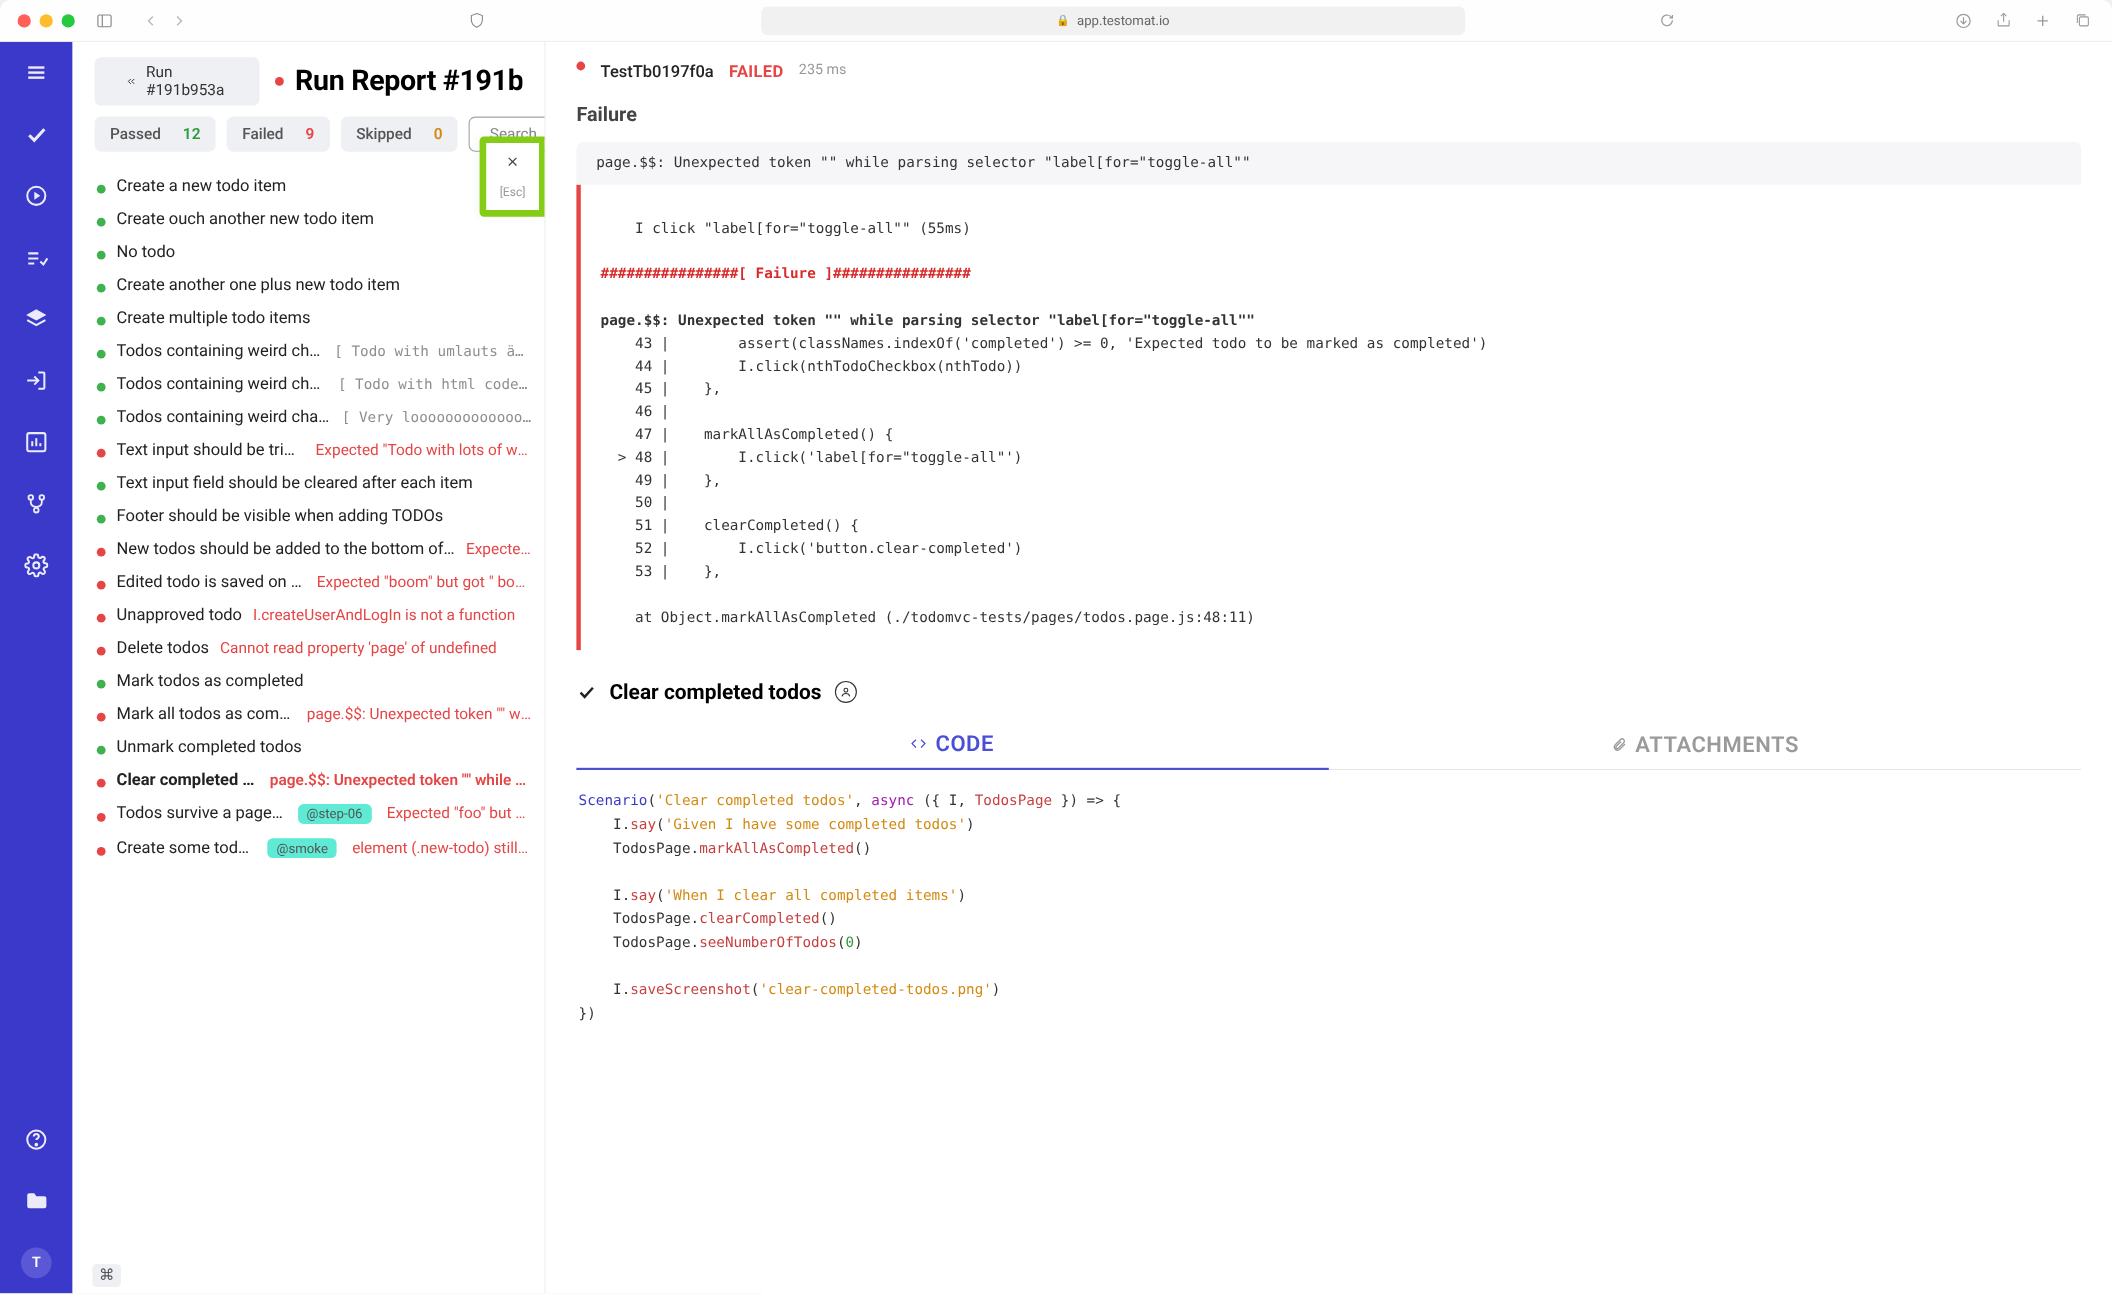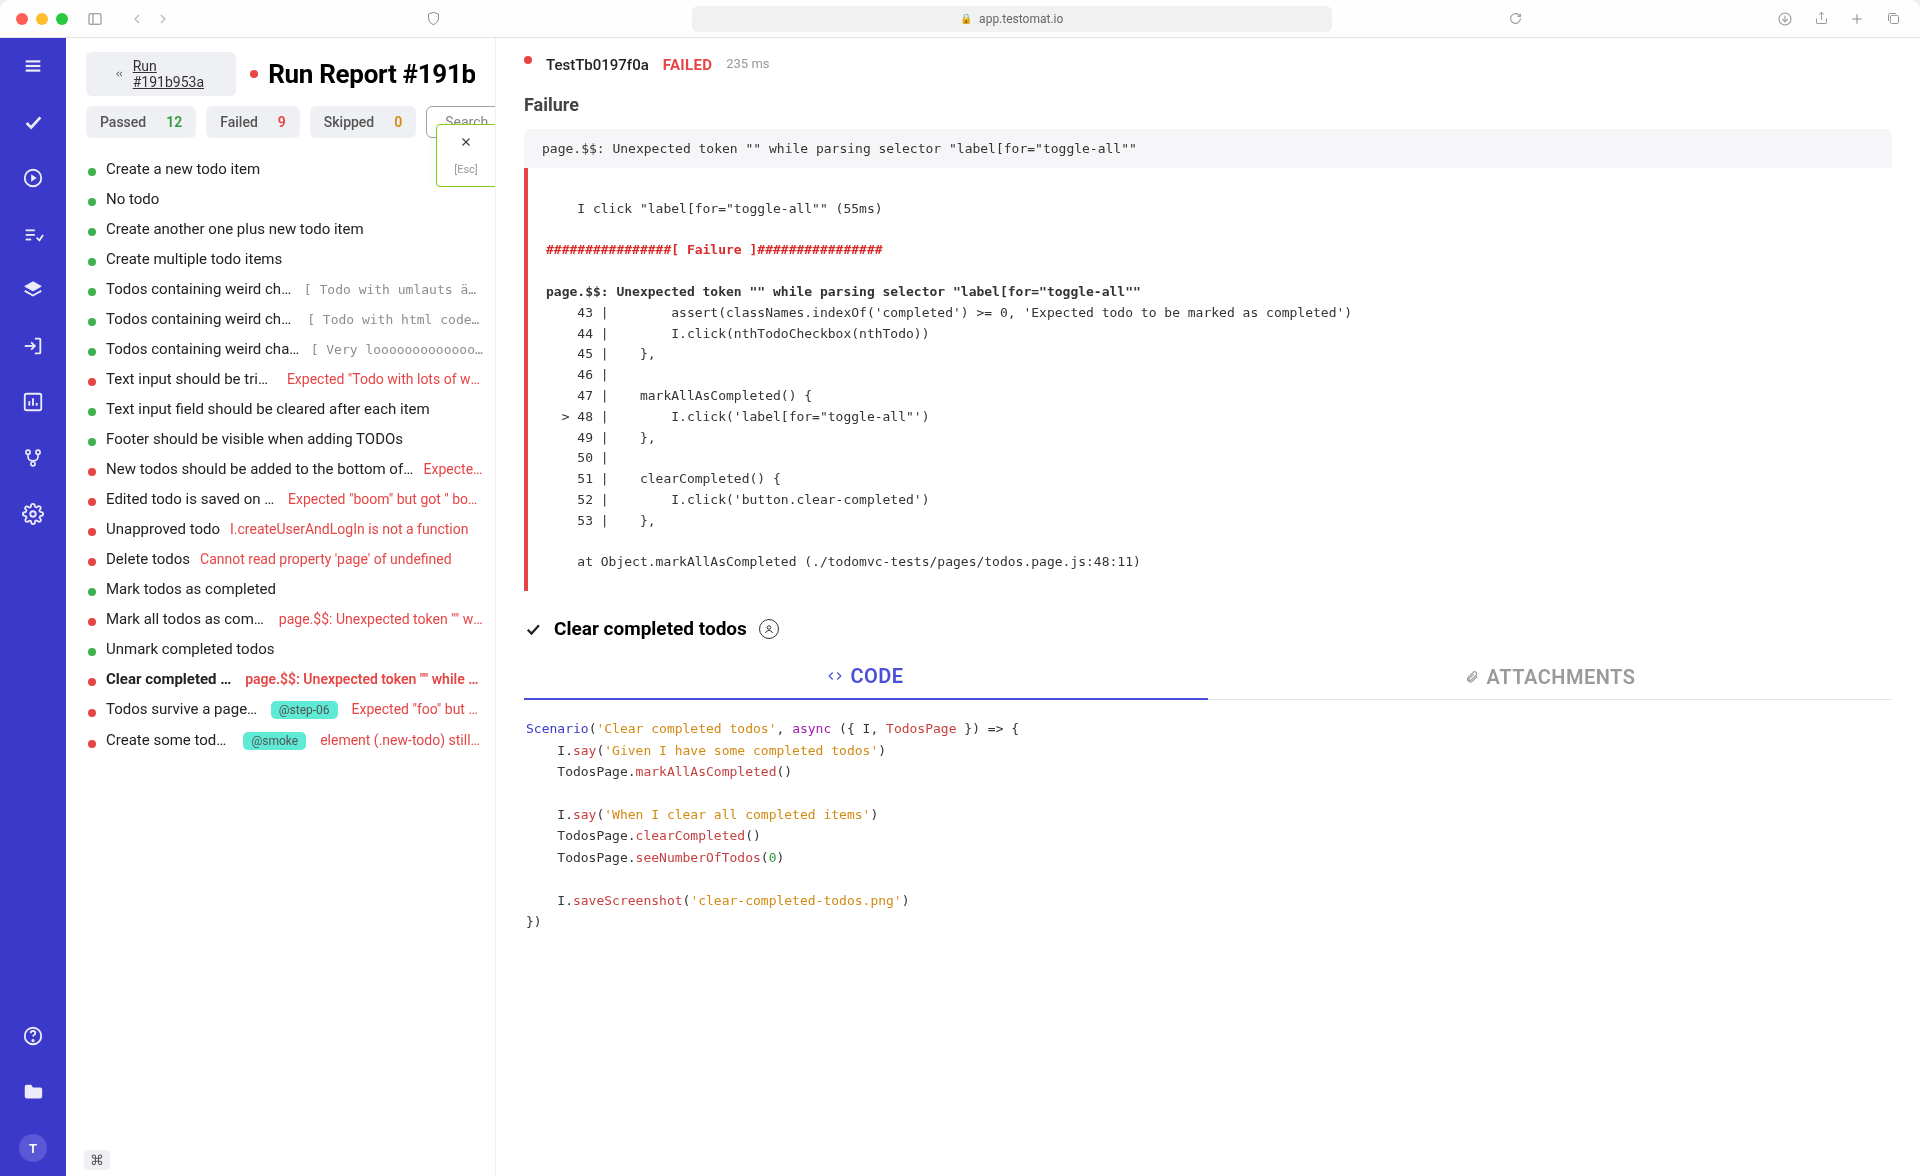--- a/index.html
+++ b/index.html
@@ -46,21 +46,21 @@
   .panel-list {
     width: 430px;
     border-right: 1px solid #eee;
     display:flex; flex-direction:column;
     overflow:hidden;
     background: #fff;
     position:relative;
   }
   .panel-list-header { padding: 14px 20px 0 20px; }
   .header-row { display:flex; align-items:center; gap: 14px; margin-bottom: 10px; }
-  .back-chip { background:#eef0f3; border-radius:6px; padding:6px 28px; font-size:14px; color:#333; display:flex; gap:8px; align-items:center; cursor:pointer;text-decoration:underline; }
+  .back-chip { background:#eef0f3; border-radius:6px; padding:6px 28px; font-size:14px; color:#333; display:flex; gap:8px; align-items:center; cursor:pointer; }
   .back-chip svg { width:14px; height:14px; }
   .report-title { font-size: 26px; font-weight:700; letter-spacing:-0.3px; display:flex; align-items:center; gap:10px; white-space:nowrap; overflow:hidden; }
   .status-dot { width:8px; height:8px; border-radius:50%; display:inline-block; flex-shrink:0; }
   .dot-red { background:#e64545; }
   .dot-green { background:#3fb24f; }
 
   .filters-row { display:flex; gap: 10px; align-items:center; margin-top: 6px; margin-bottom: 12px; }
   .filter-chip { background:#eef0f3; border-radius:6px; padding:8px 14px; font-size:14px; color:#555; font-weight:500; cursor:pointer; white-space:nowrap; }
   .filter-chip .num { margin-left:20px; }
   .num.green { color:#2d9b3b; font-weight:600; }
@@ -75,21 +75,21 @@
   .test-item .err { color:#e64545; font-size:14px; white-space:nowrap; overflow:hidden; text-overflow:ellipsis; }
   .test-item .note { color:#8e8e8e; font-family: ui-monospace, SFMono-Regular, Menlo, monospace; font-size:13px; white-space:nowrap; overflow:hidden; text-overflow:ellipsis; }
   .test-item.selected .title { font-weight:700; }
   .test-item.selected .err { font-weight:600; }
   .tag { background:#5eead4; border-radius:5px; padding:2px 8px; font-size:12px; color:#555; margin-right:4px; }
 
   
   .close-float {
     position:absolute; left:370px; top:86px;
     width: 60px;
-    background:#fff; border:1px solid #84cc16; border-radius:4px 0 0 4px;
+    background:#fff; border:6px solid #84cc16; border-radius:4px 0 0 4px;
     box-shadow: -2px 0 8px rgba(0,0,0,0.04);
     padding: 10px 6px;
     text-align:center;
   }
   .close-float .x { font-size: 15px; color:#444; cursor:pointer; }
   .close-float .esc { font-size:11px; color:#999; margin-top:10px; }
 
   .cmd-chip { position:absolute; left:18px; bottom:6px; background:#eef0f3; border-radius:4px; padding:2px 6px; font-size:14px; color:#555; }
 
   
@@ -332,20 +332,24 @@
             </svg>
           <span>Search…</span>
         </div>
       </div>
     </div>
 
     <div class="test-list" id="test-list">
         <div class="test-item">
           <span class="status-dot dot-green"></span>
           <span class="title">Create a new todo item</span>
+        </div>
+        <div class="test-item">
+          <span class="status-dot dot-green"></span>
+          <span class="title">Create ouch another new todo item</span>
         </div>
         <div class="test-item">
           <span class="status-dot dot-green"></span>
           <span class="title">No todo</span>
         </div>
         <div class="test-item">
           <span class="status-dot dot-green"></span>
           <span class="title">Create another one plus new todo item</span>
         </div>
         <div class="test-item">

